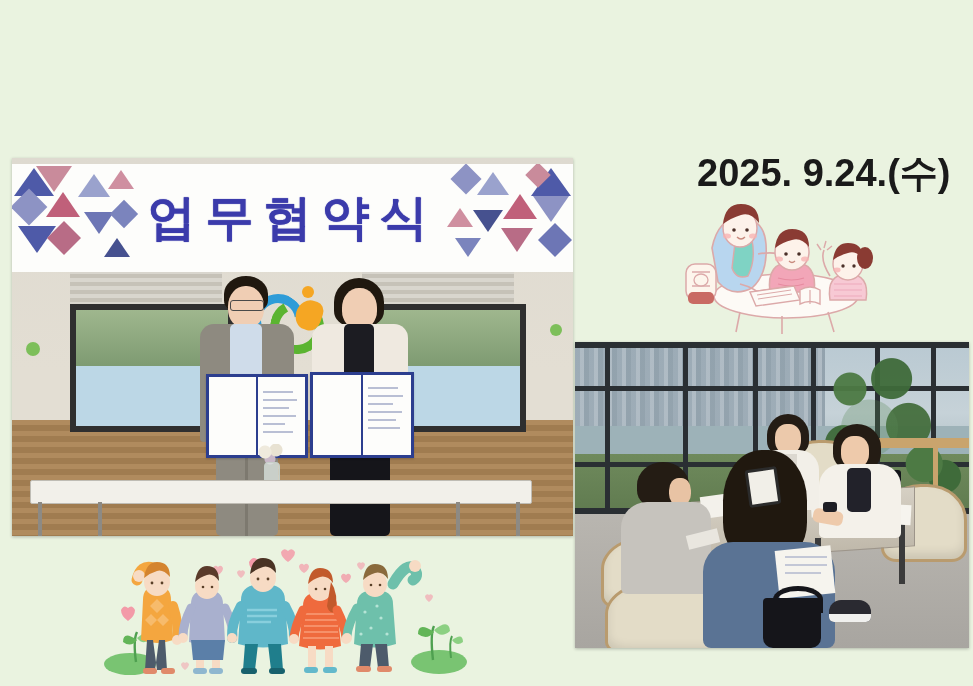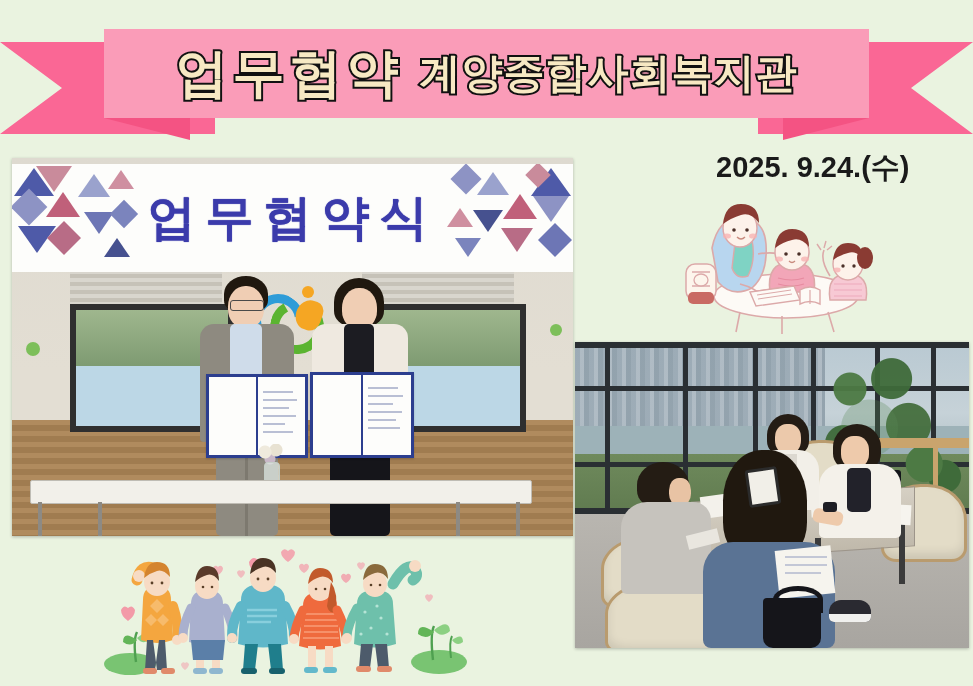--- a/index.html
+++ b/index.html
@@ -29,22 +29,22 @@
     color:#f7e9c3;
     -webkit-text-stroke:4px #111;
     paint-order:stroke fill;
     white-space:nowrap;
   }
   .ribbon-main{font-size:52px;font-weight:700;letter-spacing:5px;}
   .ribbon-sub{font-size:41px;font-weight:700;letter-spacing:1px;}
 
   
   .date-line{
-    position:absolute;left:716px;top:148px;
-    font-size:29px;font-weight:700;color:#1a1a1a;letter-spacing:0px;
+    position:absolute;left:697px;top:148px;
+    font-size:38px;font-weight:700;color:#1a1a1a;letter-spacing:0px;
     white-space:nowrap;
   }
 
   
   .photo-sign{
     position:absolute;left:12px;top:158px;width:561px;height:378px;
     overflow:hidden;background:#c9cdc8;
     box-shadow:0 1px 3px rgba(0,0,0,.25);
   }
   .ps-wall{position:absolute;inset:0;background:linear-gradient(#dedad0 0%,#e3ded3 56%,#e3ded3 100%);}
@@ -133,31 +133,20 @@
   .pm-cup{position:absolute;border-radius:3px 3px 6px 6px;}
 
   
   .illus-hands{position:absolute;left:95px;top:548px;width:380px;height:128px;}
 </style>
 </head>
 <body>
 
 <div class="stage">
 
-  <div class="ribbon-wrap">
-    <div class="ribbon-tail left"></div>
-    <div class="ribbon-tail right"></div>
-    <div class="ribbon-fold left"></div>
-    <div class="ribbon-fold right"></div>
-    <div class="ribbon-body"></div>
-    <div class="ribbon-text">
-      <span class="ribbon-main">업무협약</span>
-      <span class="ribbon-sub">계양종합사회복지관</span>
-    </div>
-  </div>
 
   <div class="date-line">2025. 9.24.(수)</div>
 
   <div class="photo-sign">
     <div class="ps-wall"></div>
 
     <div class="ps-shutter" style="left:58px;width:152px;"></div>
     <div class="ps-shutter" style="left:350px;width:152px;"></div>
 
     <div class="ps-wainscot"></div>

